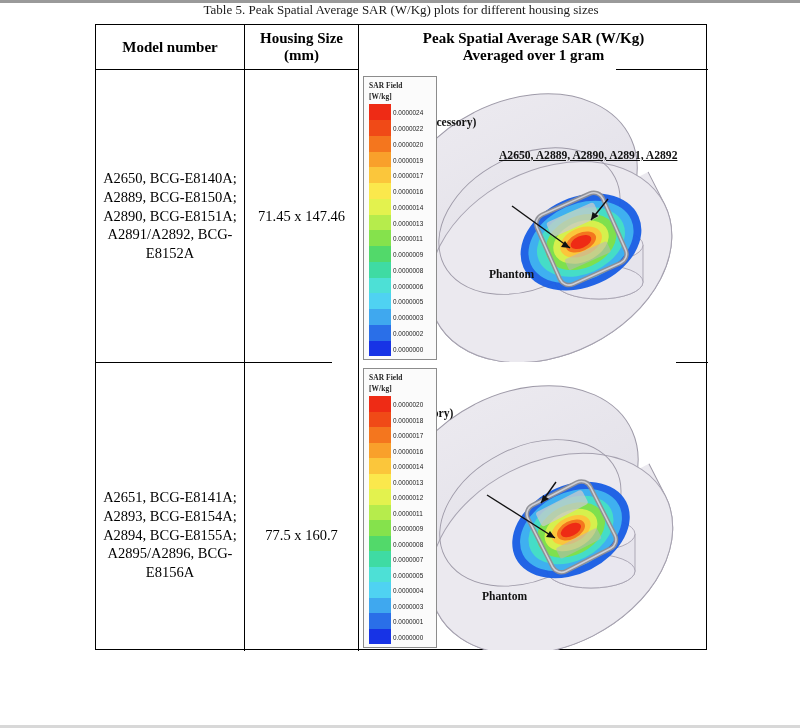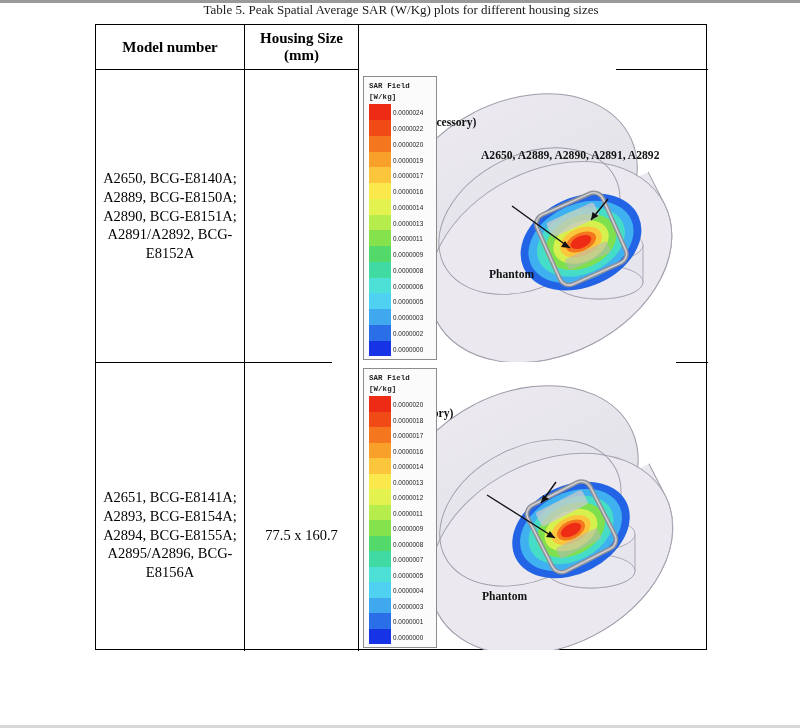--- a/index.html
+++ b/index.html
@@ -116,21 +116,21 @@
 
   .cbar-box {
     position: absolute;
     left: 4px;
     box-sizing: border-box;
     background: #fbfbfb;
     border: 1px solid #8c8c8c;
     padding: 4px 4px 3px 5px;
   }
   .cbar-title {
-    font-family: Liberation Mono, monospace;
+    font-family: Liberation Serif, serif;
     font-size: 7.4px;
     font-weight: bold;
     color: #222;
     line-height: 1.45;
     letter-spacing: 0.1px;
   }
   .cbar-body {
     position: relative;
     margin-top: 2px;
   }
@@ -198,23 +198,32 @@
 
     <div class="hdr-cell hdr-size">
       <span>
         <span>Housing Size</span><br>
         <span>(mm)</span>
       </span>
     </div>
     <div class="hdr-cell hdr-model">
       <span>Model number</span>
     </div>
+    <div class="hdr-cell hdr-sar">
+      <span>
+        <span>Peak Spatial Average SAR (W/Kg)</span><br>
+        <span>Averaged over 1 gram</span>
+      </span>
+    </div>
 
     <div class="cell-model r1">
       <span>A2650, BCG-E8140A; A2889, BCG-E8150A; A2890, BCG-E8151A; A2891/A2892, BCG-E8152A</span>
+    </div>
+    <div class="cell-size r1">
+      <span>71.45 x 147.46</span>
     </div>
 
     <div class="plot plot-1">
 
       <svg class="phantom-svg" width="349" height="292" viewBox="0 0 349 292">
         <defs>
           <radialGradient id="hot1" cx="50%" cy="50%" r="50%">
             <stop offset="0%" stop-color="#ee2b15"></stop>
             <stop offset="22%" stop-color="#f6891f"></stop>
             <stop offset="40%" stop-color="#fbe84c"></stop>
@@ -268,21 +277,21 @@
           <rect x="198" y="181" width="46" height="12" rx="2" fill="#b6b6bc" opacity="0.55"></rect>
         </g>
 
         <path d="M 249 129 L 232 150" stroke="#111" stroke-width="1.4" fill="none"></path>
         <path d="M 232 150 l 1.5 -8 l 6 4 z" fill="#111"></path>
 
         <path d="M 153 136 L 211 178" stroke="#111" stroke-width="1.4" fill="none"></path>
         <path d="M 211 178 l -9 -1 l 4 -6 z" fill="#111"></path>
       </svg>
 
-      <div class="anno" style="left:122px; top:78px; text-align:center;">
+      <div class="anno" style="left:140px; top:78px; text-align:center;text-decoration:underline;">
         <span>A2650, A2889, A2890, A2891, A2892</span>
       </div>
       <div class="anno" style="left:43px; top:45px;">
         <span>Rx (Accessory)</span>
       </div>
       <div class="anno" style="left:130px; top:197px;">
         <span>Phantom</span>
       </div>
 
       <div class="cbar-box" style="top:6px; width:74px;">

